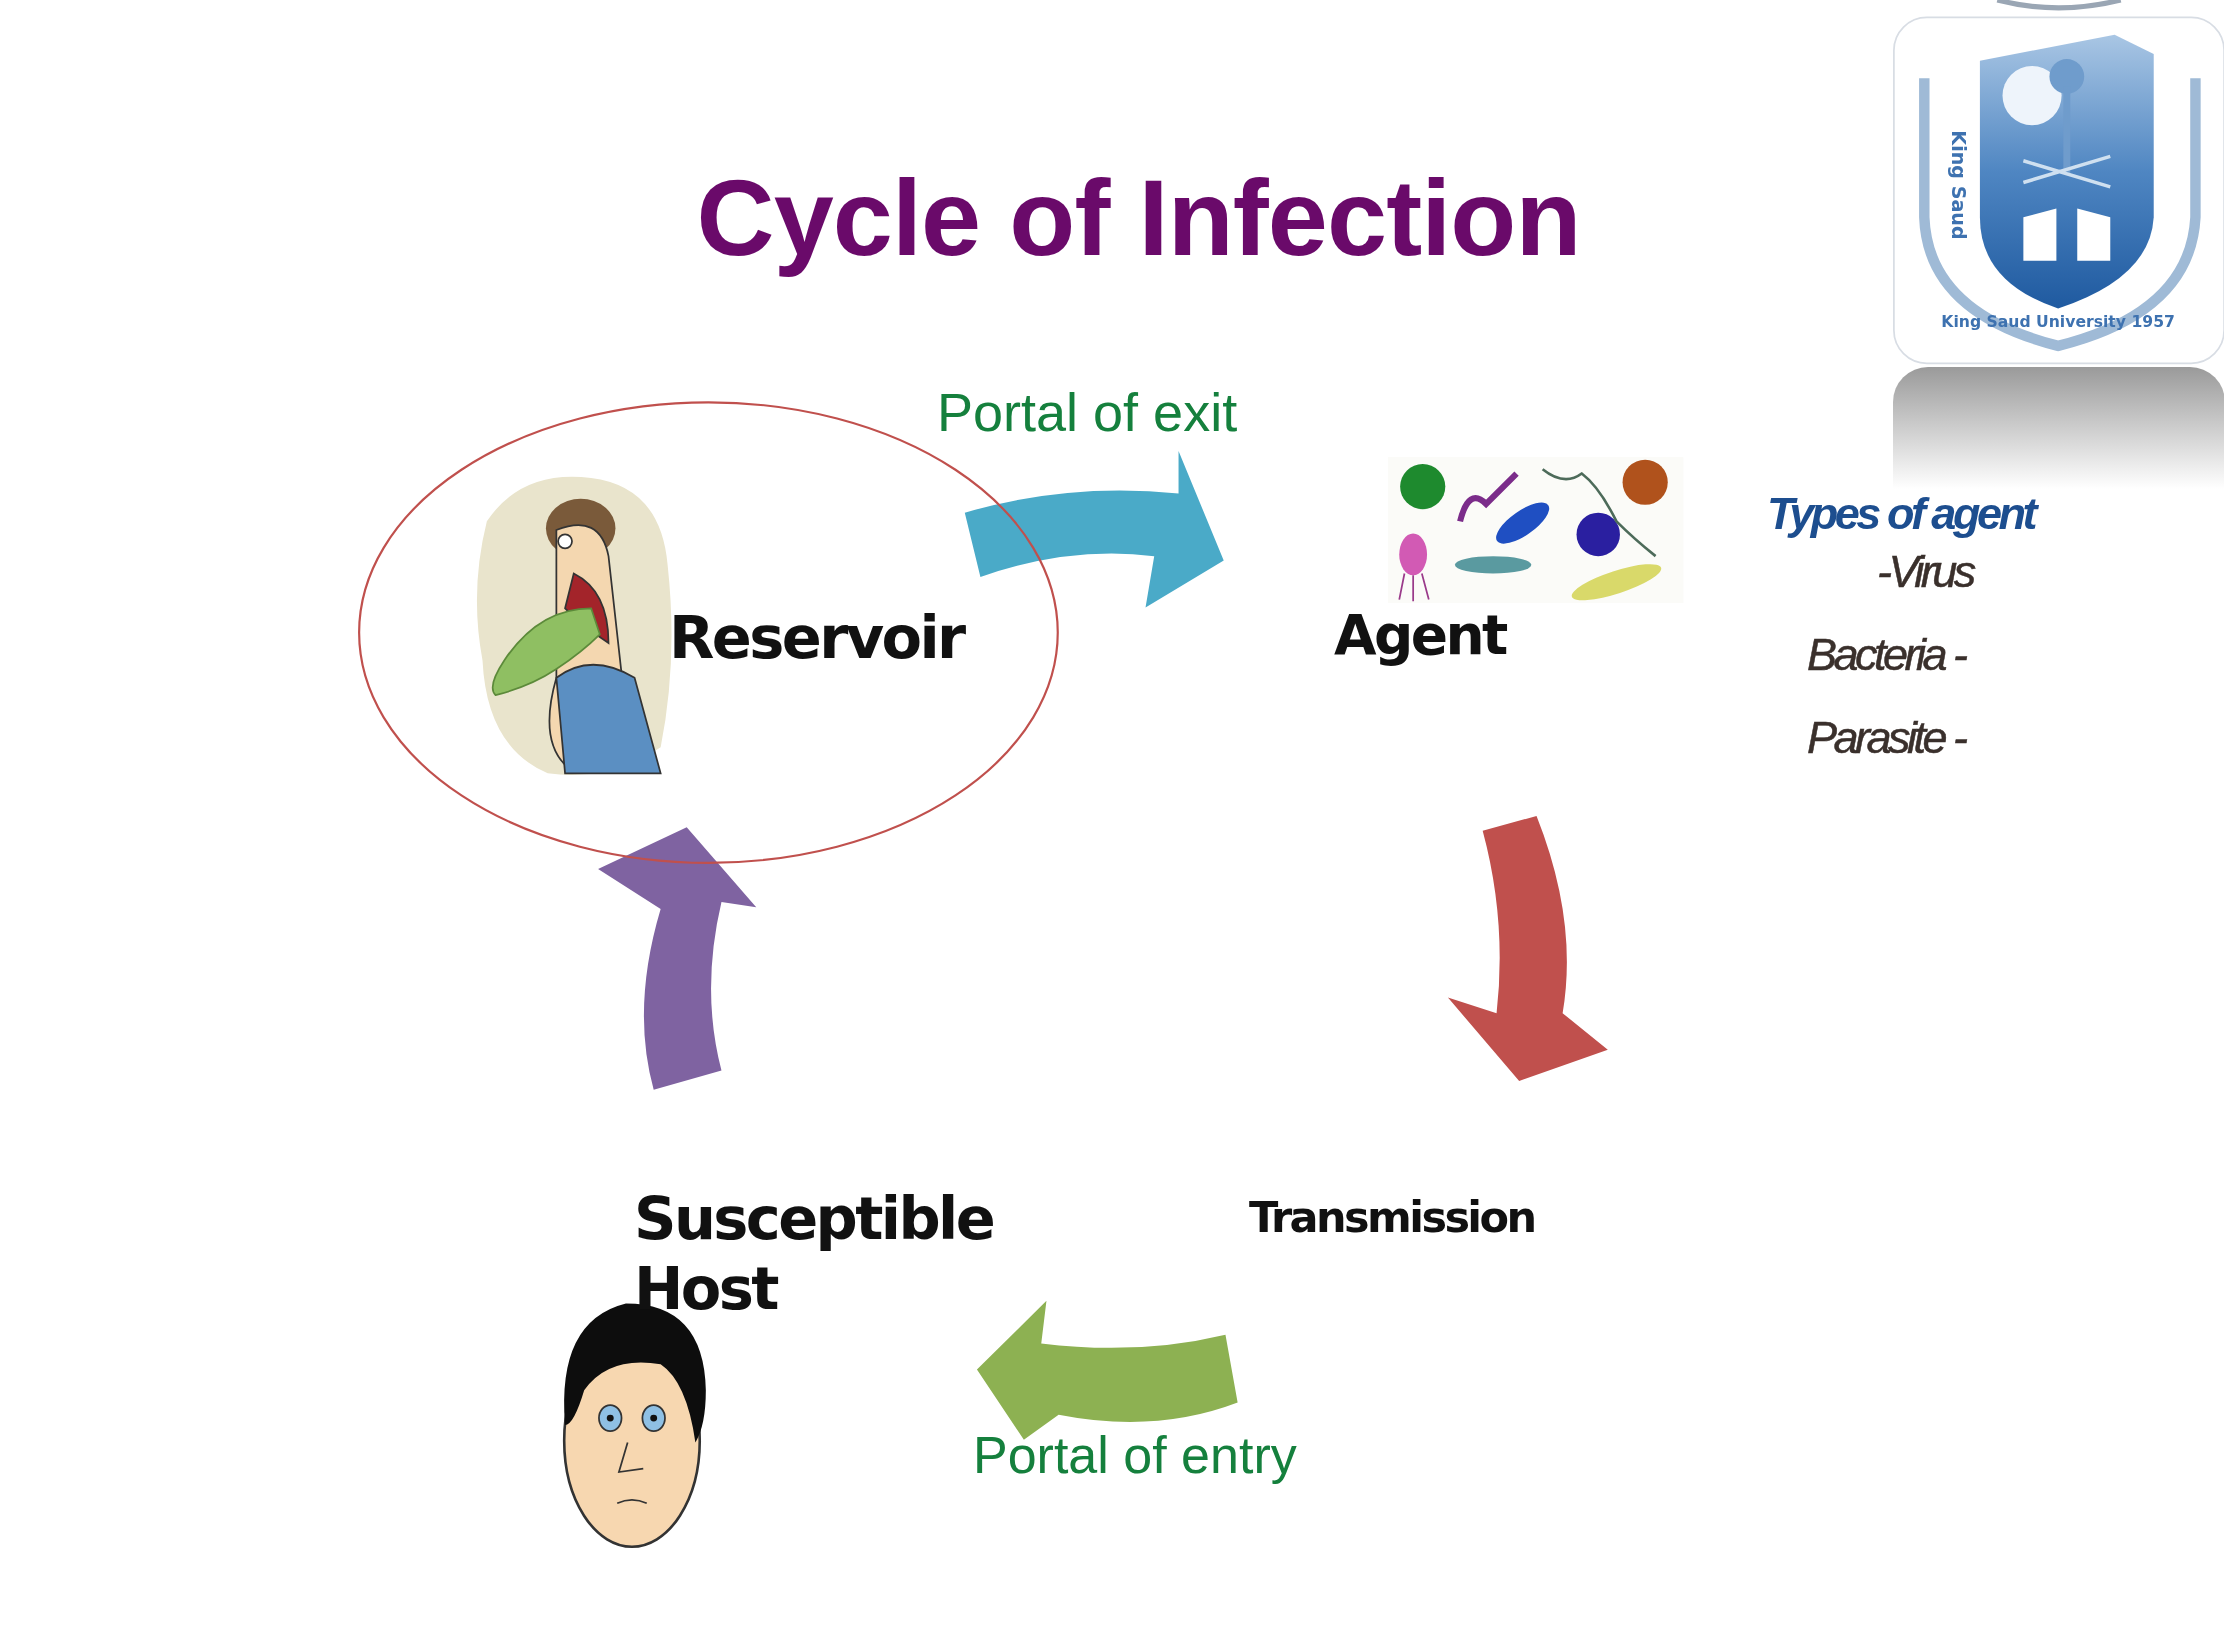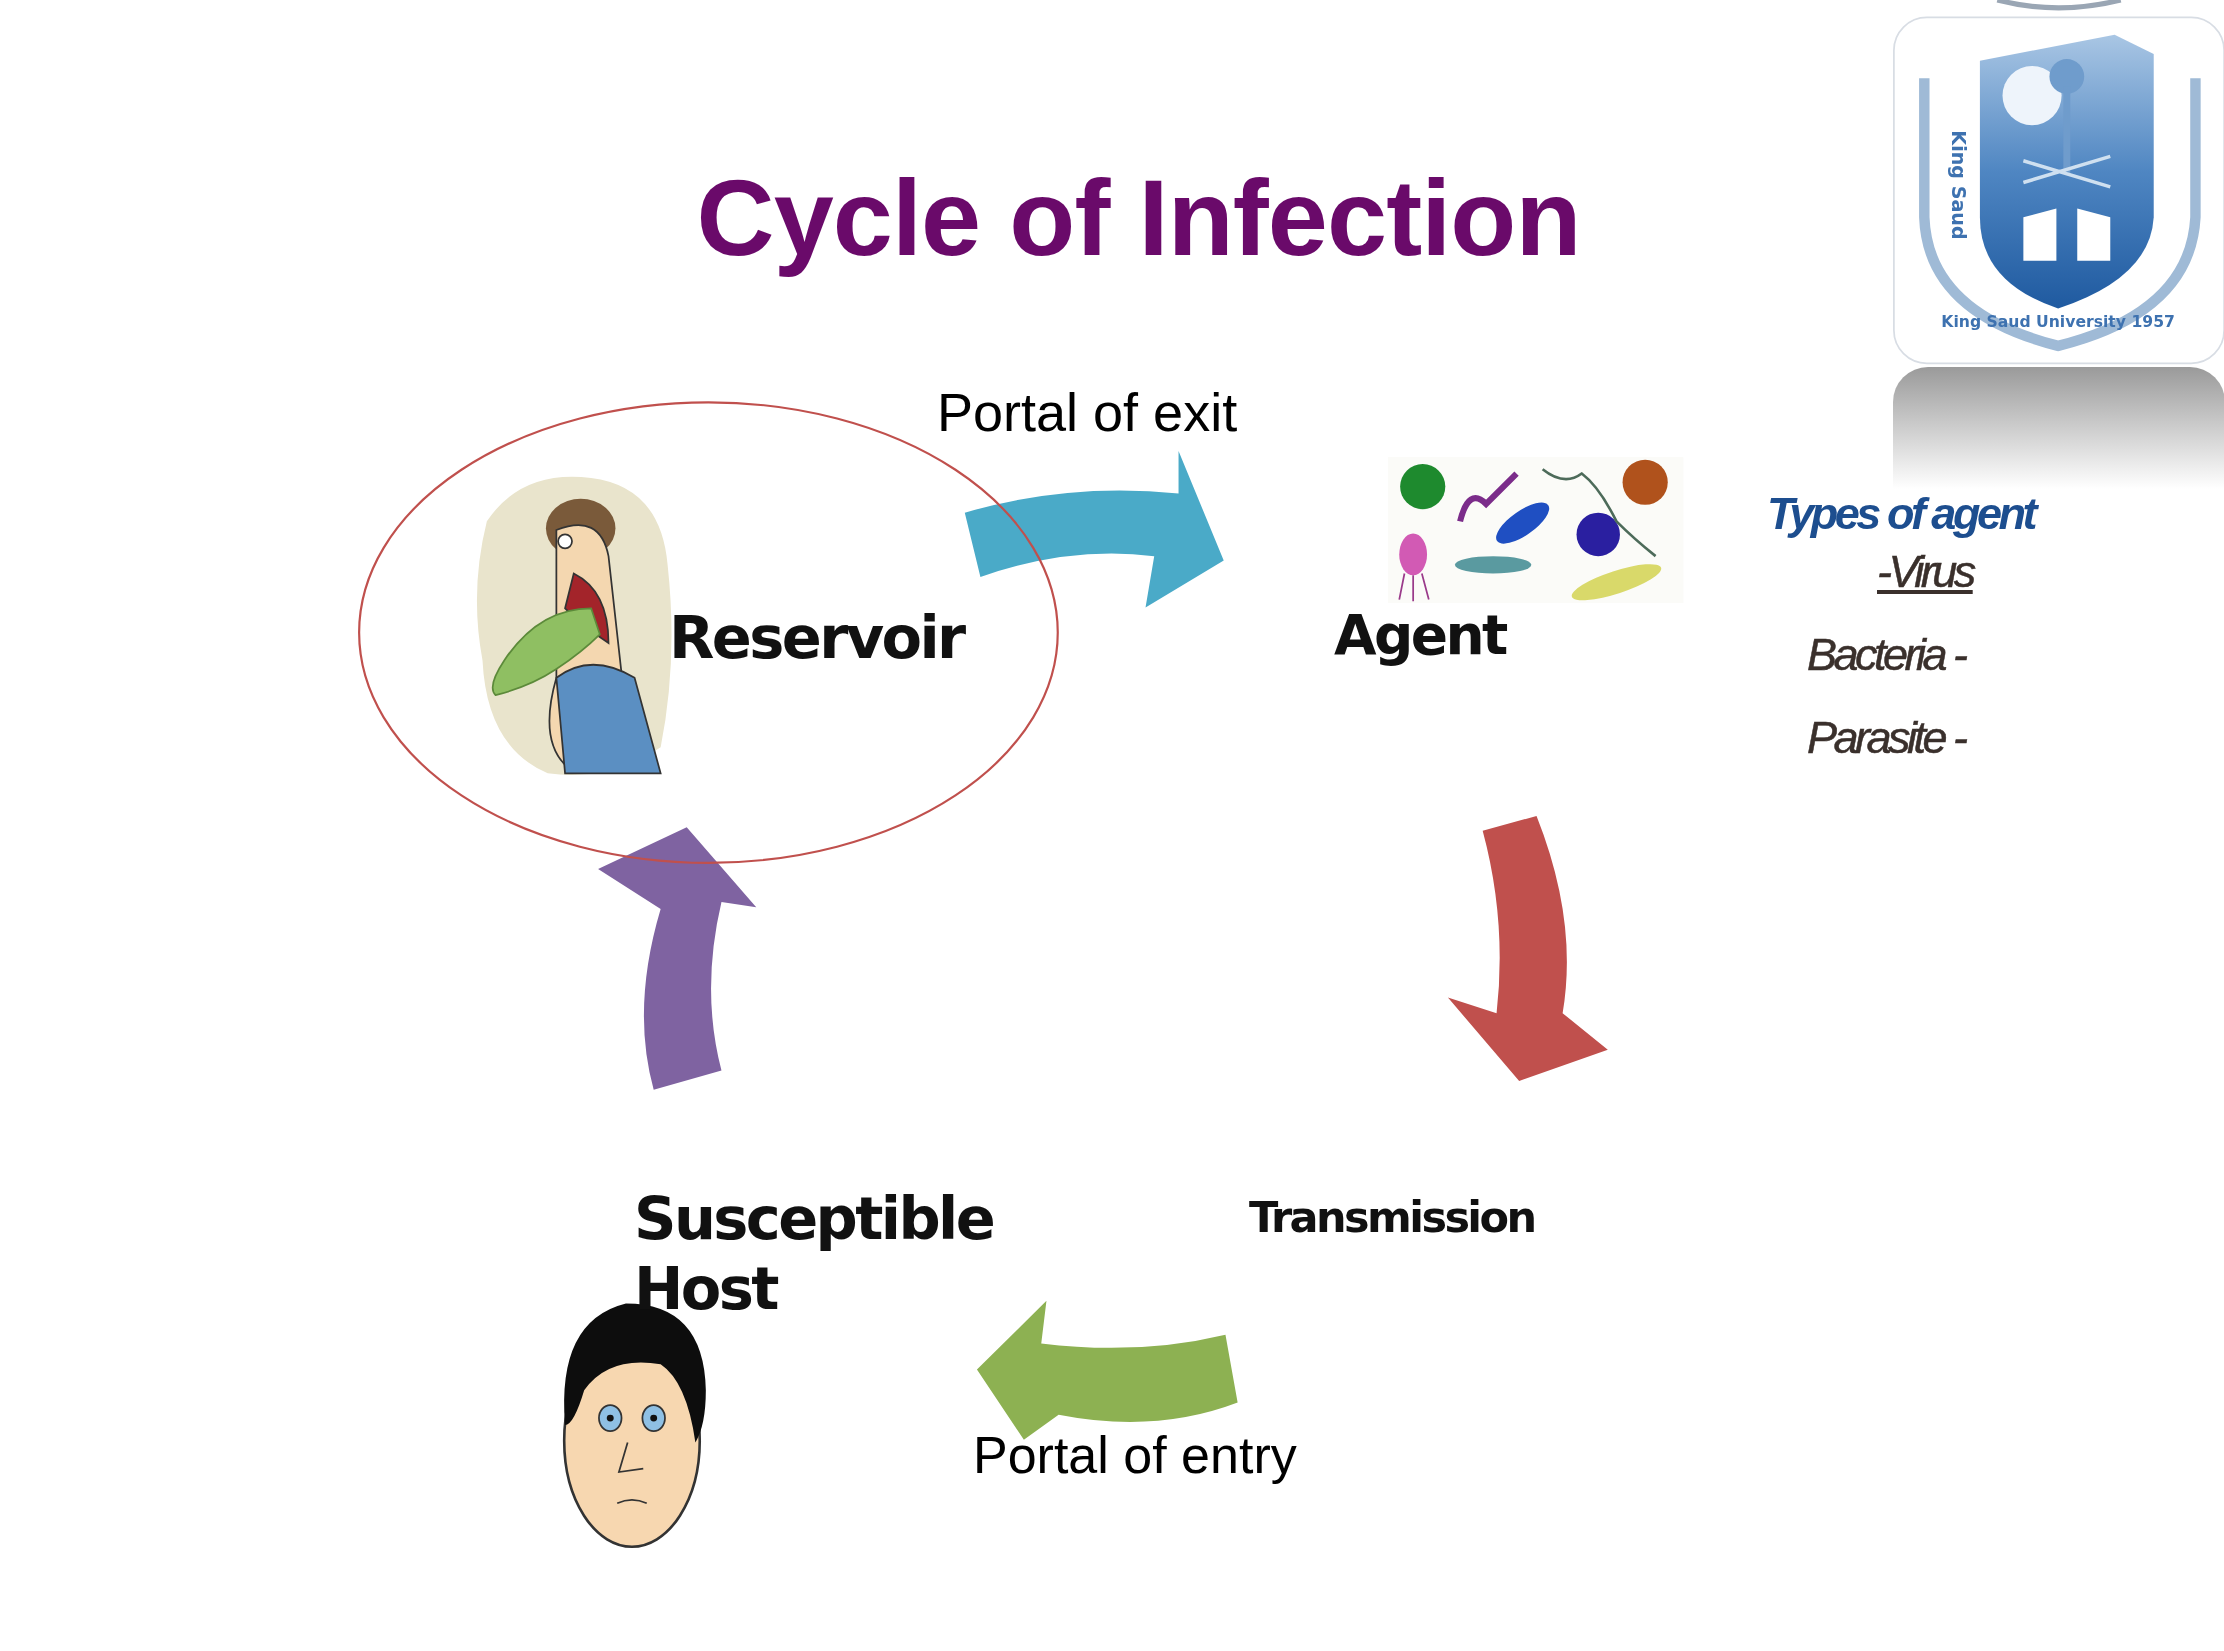--- a/index.html
+++ b/index.html
@@ -1,30 +1,30 @@
 <!DOCTYPE html>
 <html style="font-size:14px"><head>
 <meta charset="utf-8">
 <style>
   html, body { margin:0; padding:0; background:#ffffff; }
   body { width:2225px; height:1651px; position:relative; overflow:hidden; font-family:"Liberation Sans", sans-serif; }
   .abs { position:absolute; }
   #title { left:0; width:2277px; top:155px; text-align:center; font-size:108px; font-weight:bold; color:#6a0a6a; letter-spacing:-0.9px; }
   .lbl { font-family:"DejaVu Sans", sans-serif; font-weight:bold; color:#111; letter-spacing:-2.6px; white-space:nowrap; }
-  .plain { font-family:"Liberation Sans", sans-serif; color:#000000; white-space:nowrap; }
+  .plain { font-family:"Liberation Sans", sans-serif; color:#15803d; white-space:nowrap; }
   #portal-exit { left:937px; top:381px; font-size:54px; }
   #reservoir-label { left:669px; top:603px; font-size:59px; }
   #agent-label { left:1334px; top:603px; font-size:55px; }
   #transmission-label { left:1249px; top:1192px; font-size:43px; }
   #host-label { left:634px; top:1184px; width:322px; font-size:59px; line-height:70px; white-space:normal; }
   #portal-entry { left:973px; top:1425px; font-size:52px; }
   #types { left:1755px; top:485px; font-style:italic; font-size:45px; font-weight:bold; letter-spacing:-3.5px; line-height:58px; }
   #types .head { color:#1d4e8f;margin-left:12px; }
   #types .item { color:#3a302c; font-weight:normal; -webkit-text-stroke:0.5px #3a302c; }
-  #types .i1 { padding-left:122px;text-decoration:underline; }
+  #types .i1 { padding-left:122px; }
   #types .i2, #types .i3 { padding-left:52px;margin-top:25px; }
   #logo { left:1893px; top:0px; width:332px; height:365px; }
   #logo-reflection { left:1893px; top:367px; width:332px; height:122px; border-radius:35px 35px 0 0;
     background:linear-gradient(to bottom, #9a9a9a 0%, #c8c8c8 45%, #ffffff 100%); }
 </style>
 </head>
 <body>
 
 <div id="title" class="abs" style="color: rgb(106, 10, 106);">Cycle of Infection</div>
 

